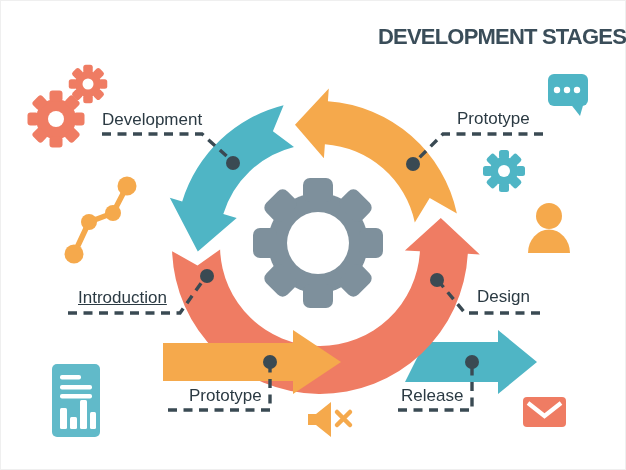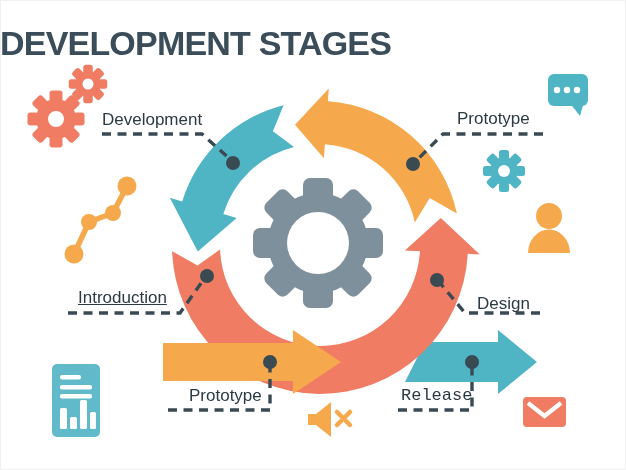--- a/index.html
+++ b/index.html
@@ -3,32 +3,32 @@
 <meta charset="utf-8">
 <style>
   html,body{margin:0;padding:0;background:#fff;}
   .canvas{
     position:relative;width:626px;height:470px;background:#fff;overflow:hidden;
     font-family:"Liberation Sans", sans-serif;
     box-shadow:inset 0 0 0 1px #efefef;
   }
   .title{
     position:absolute;top:24px;left:0;width:100%;margin:0;
-    text-align:left;font-size:34px;font-weight:bold;letter-spacing:-0.8px;
+    text-align:right;font-size:22px;font-weight:bold;letter-spacing:-0.8px;
     color:var(--title,#3A4D59);
   }
   .stage-label{
     position:absolute;font-size:17px;color:var(--label,#2B3A43);white-space:nowrap;
   }
   #lbl-development{left:102px;top:110px;}
   #lbl-prototype  {left:457px;top:109px;}
   #lbl-introduction{left:78px;top:288px;text-decoration:underline;}
-  #lbl-design     {left:477px;top:287px;margin-top:7px;}
+  #lbl-design     {left:477px;top:287px;}
   #lbl-research   {left:189px;top:386px;}
-  #lbl-release    {left:401px;top:386px;font-family:Liberation Mono, monospace;}
+  #lbl-release    {left:401px;top:386px;}
   svg{position:absolute;left:0;top:0;}
 </style>
 </head>
 <body>
 
 <div class="canvas">
 
   <h1 class="title">DEVELOPMENT STAGES</h1>
 
   <svg width="626" height="470" viewBox="0 0 626 470">

